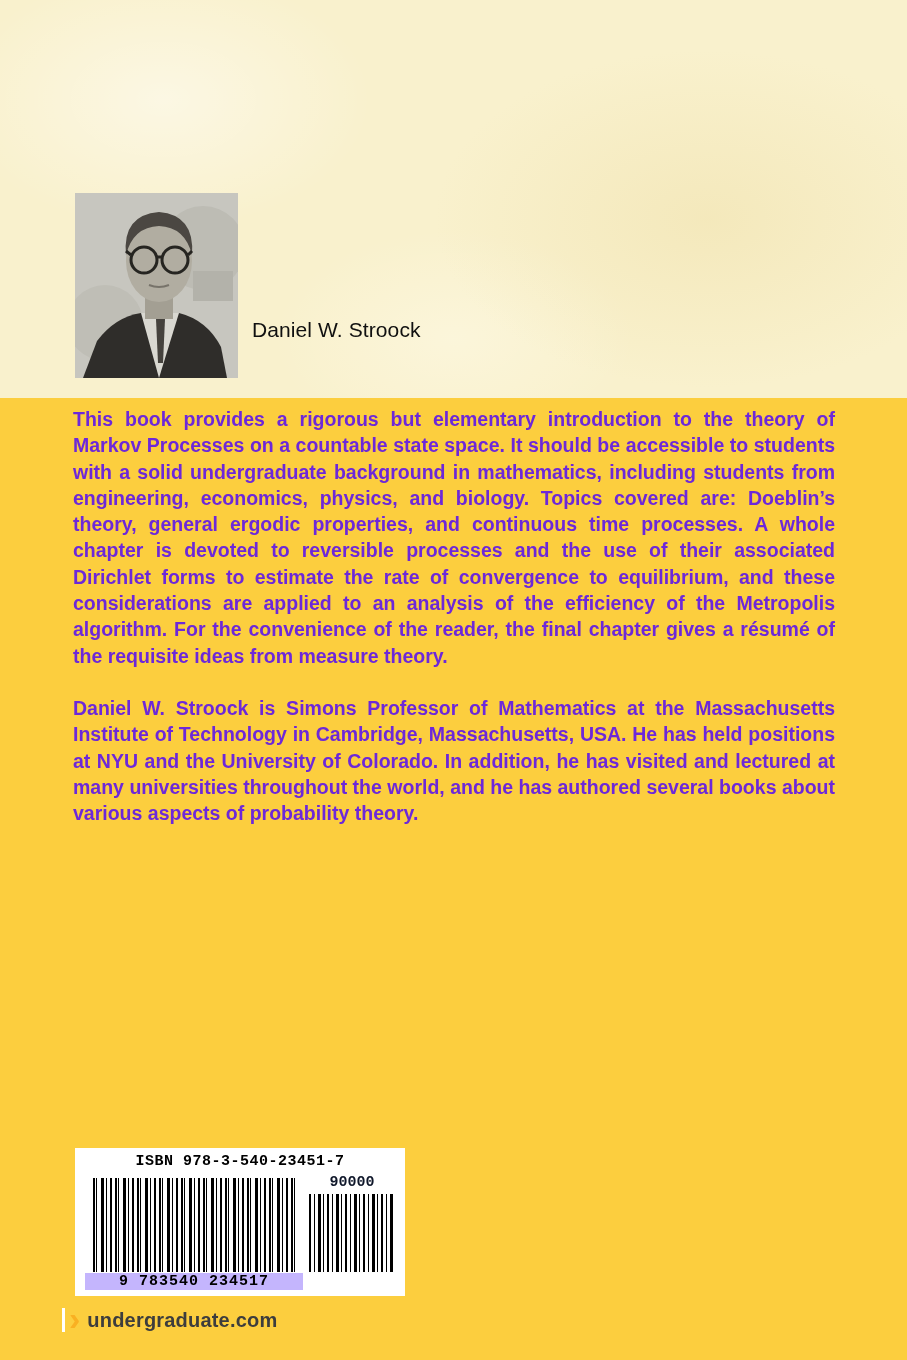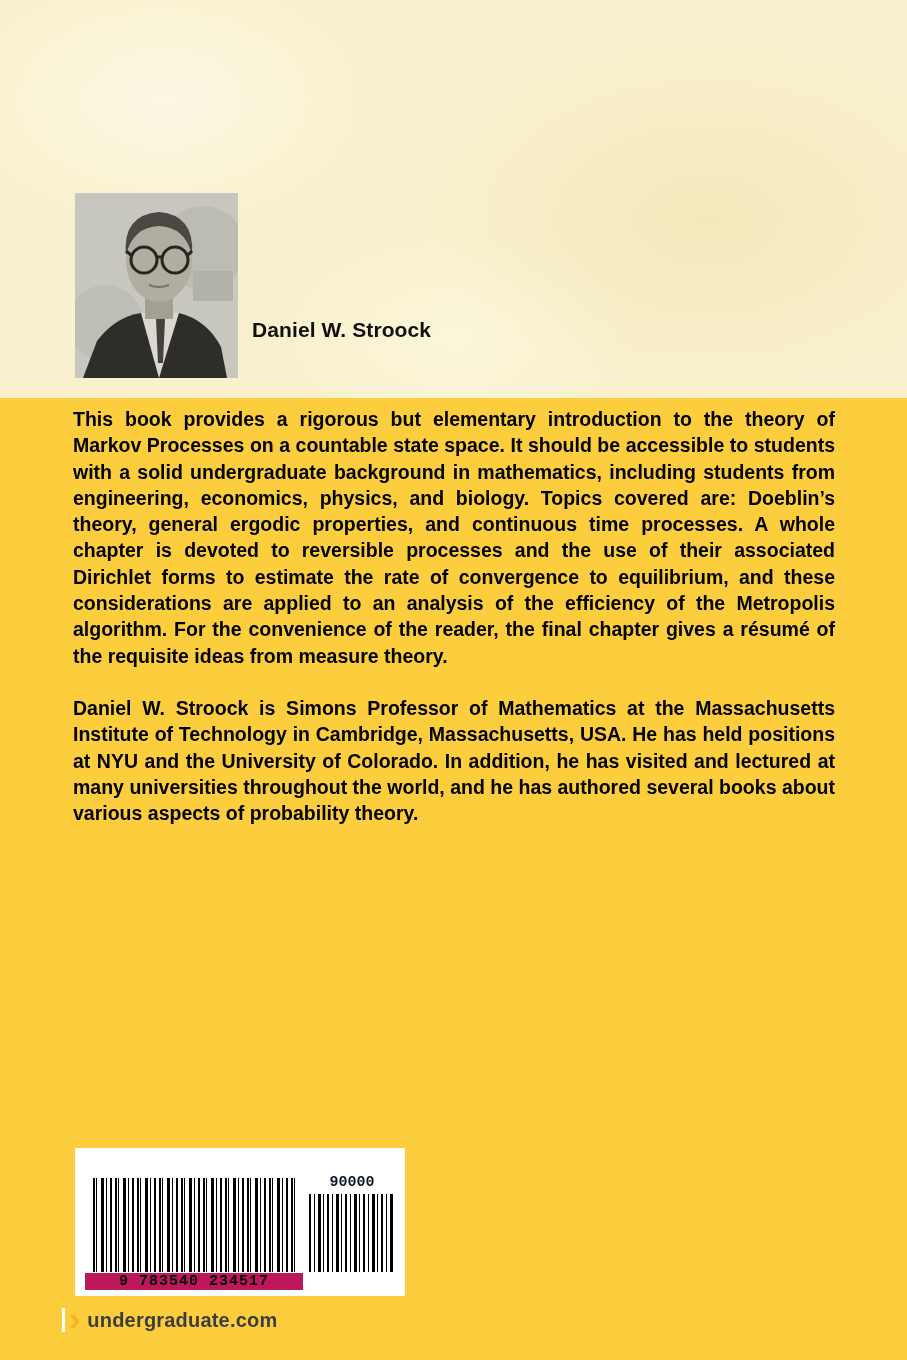--- a/index.html
+++ b/index.html
@@ -25,27 +25,27 @@
   .photo {
     position: absolute; left: 75px; top: 193px;
     width: 163px; height: 185px;
     display: block;
   }
   .title-block {
     position: absolute; left: 252px; top: 313px;
     color: #101010;
   }
   .author-name, .book-title {
-    font-size: 21px; font-weight: bold; line-height: 33px;
+    font-size: 21px; font-weight: normal; line-height: 33px;
     letter-spacing: 0.1px;
   }
   
   .body-text {
     position: absolute; left: 73px; top: 406px; width: 762px;
-    color: #000000;
+    color: #6d28d9;
   }
   .body-text p {
     margin: 0 0 26px 0;
     font-size: 19.5px;
     line-height: 26.3px;
     font-weight: bold;
     text-align: justify;
   }
   
   .barcode-box {
@@ -69,21 +69,21 @@
       #000 8px, #000 11px, #fff 11px, #fff 13px,
       #000 13px, #000 14px, #fff 14px, #fff 17px,
       #000 17px, #000 19px, #fff 19px, #fff 22px);
   }
   .barcode-digits {
     position: absolute; left: 10px; top: 125px; width: 218px;
     text-align: center;
     font-family: "Liberation Mono", "DejaVu Sans Mono", monospace;
     font-size: 15px; font-weight: bold; color: #000;
     letter-spacing: 1px;
-    background: #be185d;
+    background: #c4b5fd;
   }
   .addon-label {
     position: absolute; left: 234px; top: 26px; width: 86px;
     text-align: center;
     font-family: "Liberation Mono", "DejaVu Sans Mono", monospace;
     font-size: 15px; font-weight: bold; color: #0f172a;
   }
   .addon-bars {
     position: absolute; left: 234px; top: 46px;
     width: 86px; height: 78px;
@@ -154,20 +154,21 @@
       <div class="author-name">Daniel W. Stroock</div>
     </div>
   </div>
 
   <div class="body-text">
     <p>This book provides a rigorous but elementary introduction to the theory of Markov Processes on a countable state space. It should be accessible to students with a solid undergraduate background in mathematics, including students from engineering, economics, physics, and biology. Topics covered are: Doeblin’s theory, general ergodic properties, and continuous time processes. A whole chapter is devoted to reversible processes and the use of their associated Dirichlet forms to estimate the rate of convergence to equilibrium, and these considerations are applied to an analysis of the efficiency of the Metropolis algorithm. For the convenience of the reader, the final chapter gives a résumé of the requisite ideas from measure theory.</p>
     <p>Daniel W. Stroock is Simons Professor of Mathematics at the Massachusetts Institute of Technology in Cambridge, Massachusetts, USA. He has held positions at NYU and the University of Colorado. In addition, he has visited and lectured at many universities throughout the world, and he has authored several books about various aspects of probability theory.</p>
   </div>
 
   <div class="barcode-box">
+    <div class="isbn-label">ISBN 978-3-540-23451-7</div>
     <div class="ean-bars"></div>
     <div class="barcode-digits">9 783540 234517</div>
     <div class="addon-label">90000</div>
     <div class="addon-bars"></div>
   </div>
 
   <div class="footer">
     <div class="white-rule"></div>
     <div class="chevron">›</div>
     <div class="site-url">undergraduate.com</div>

